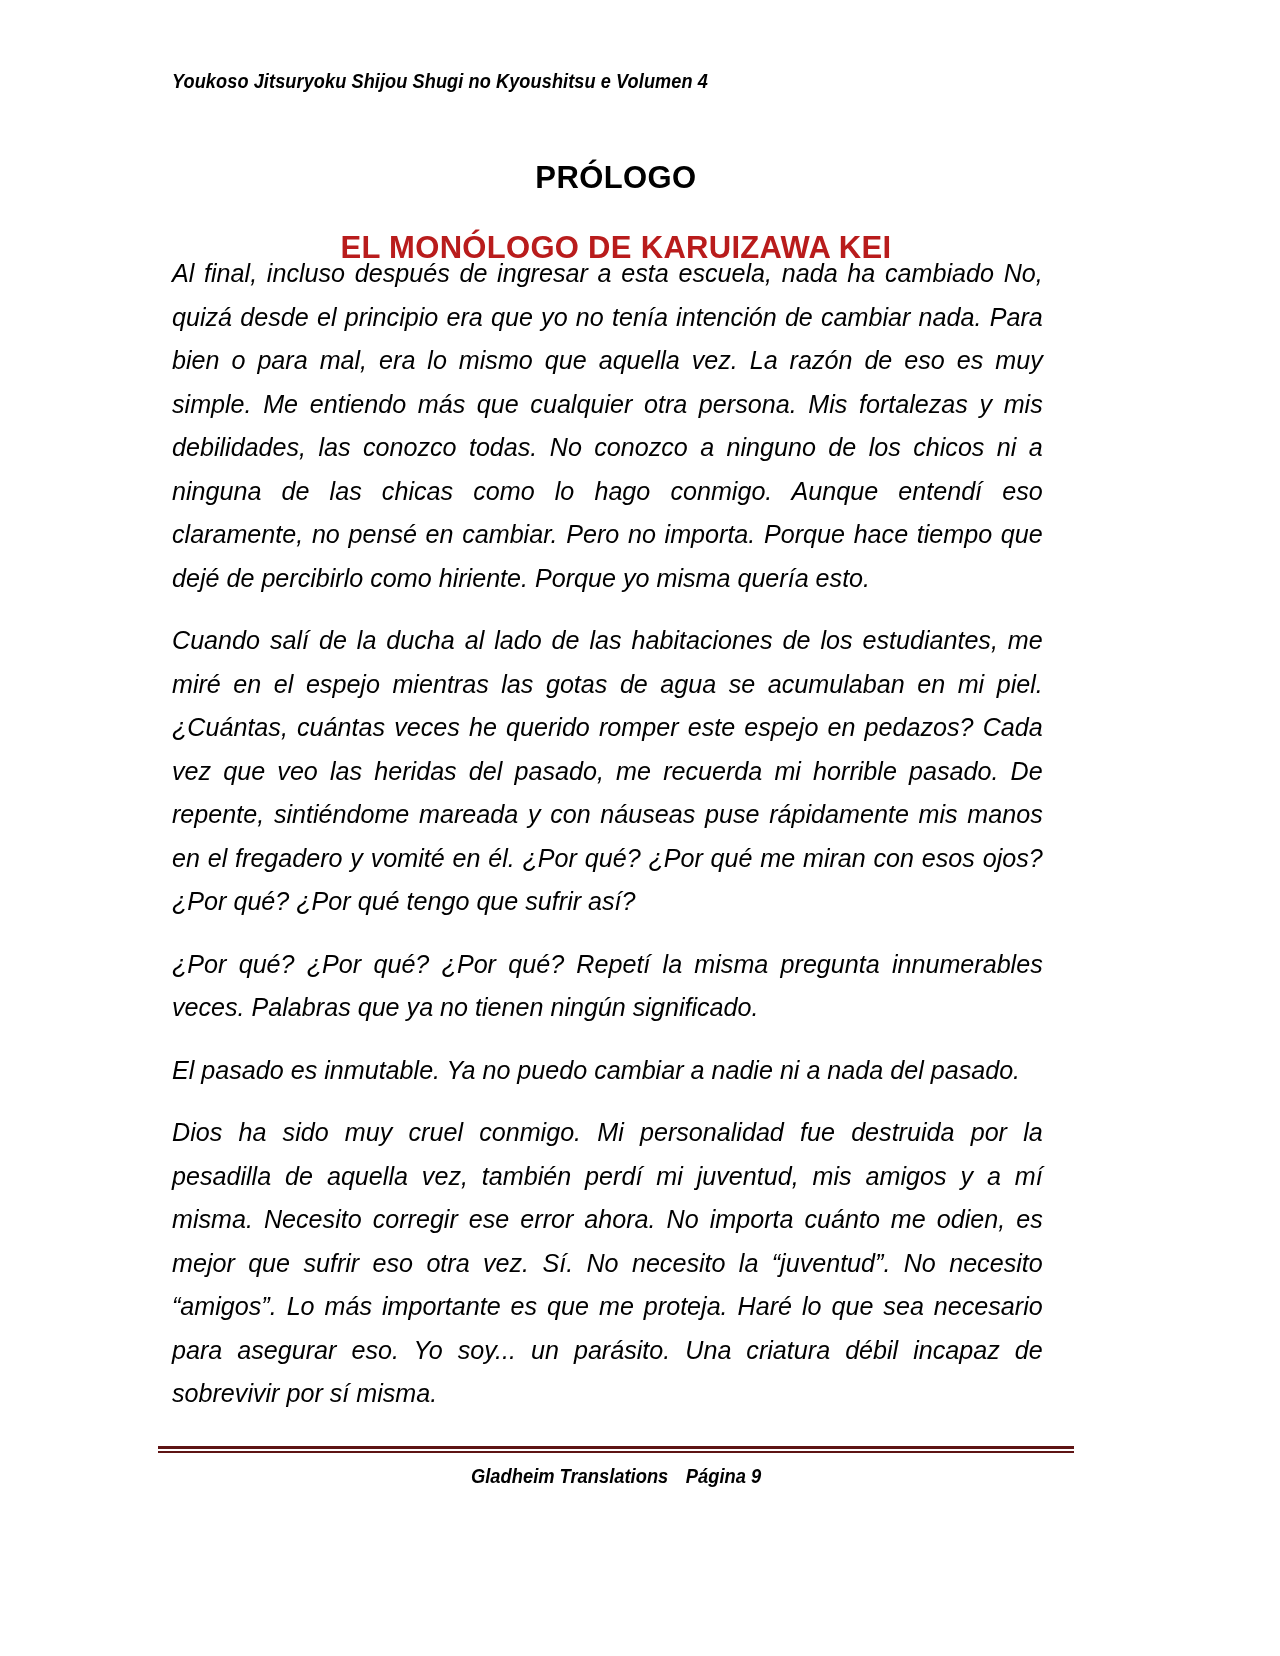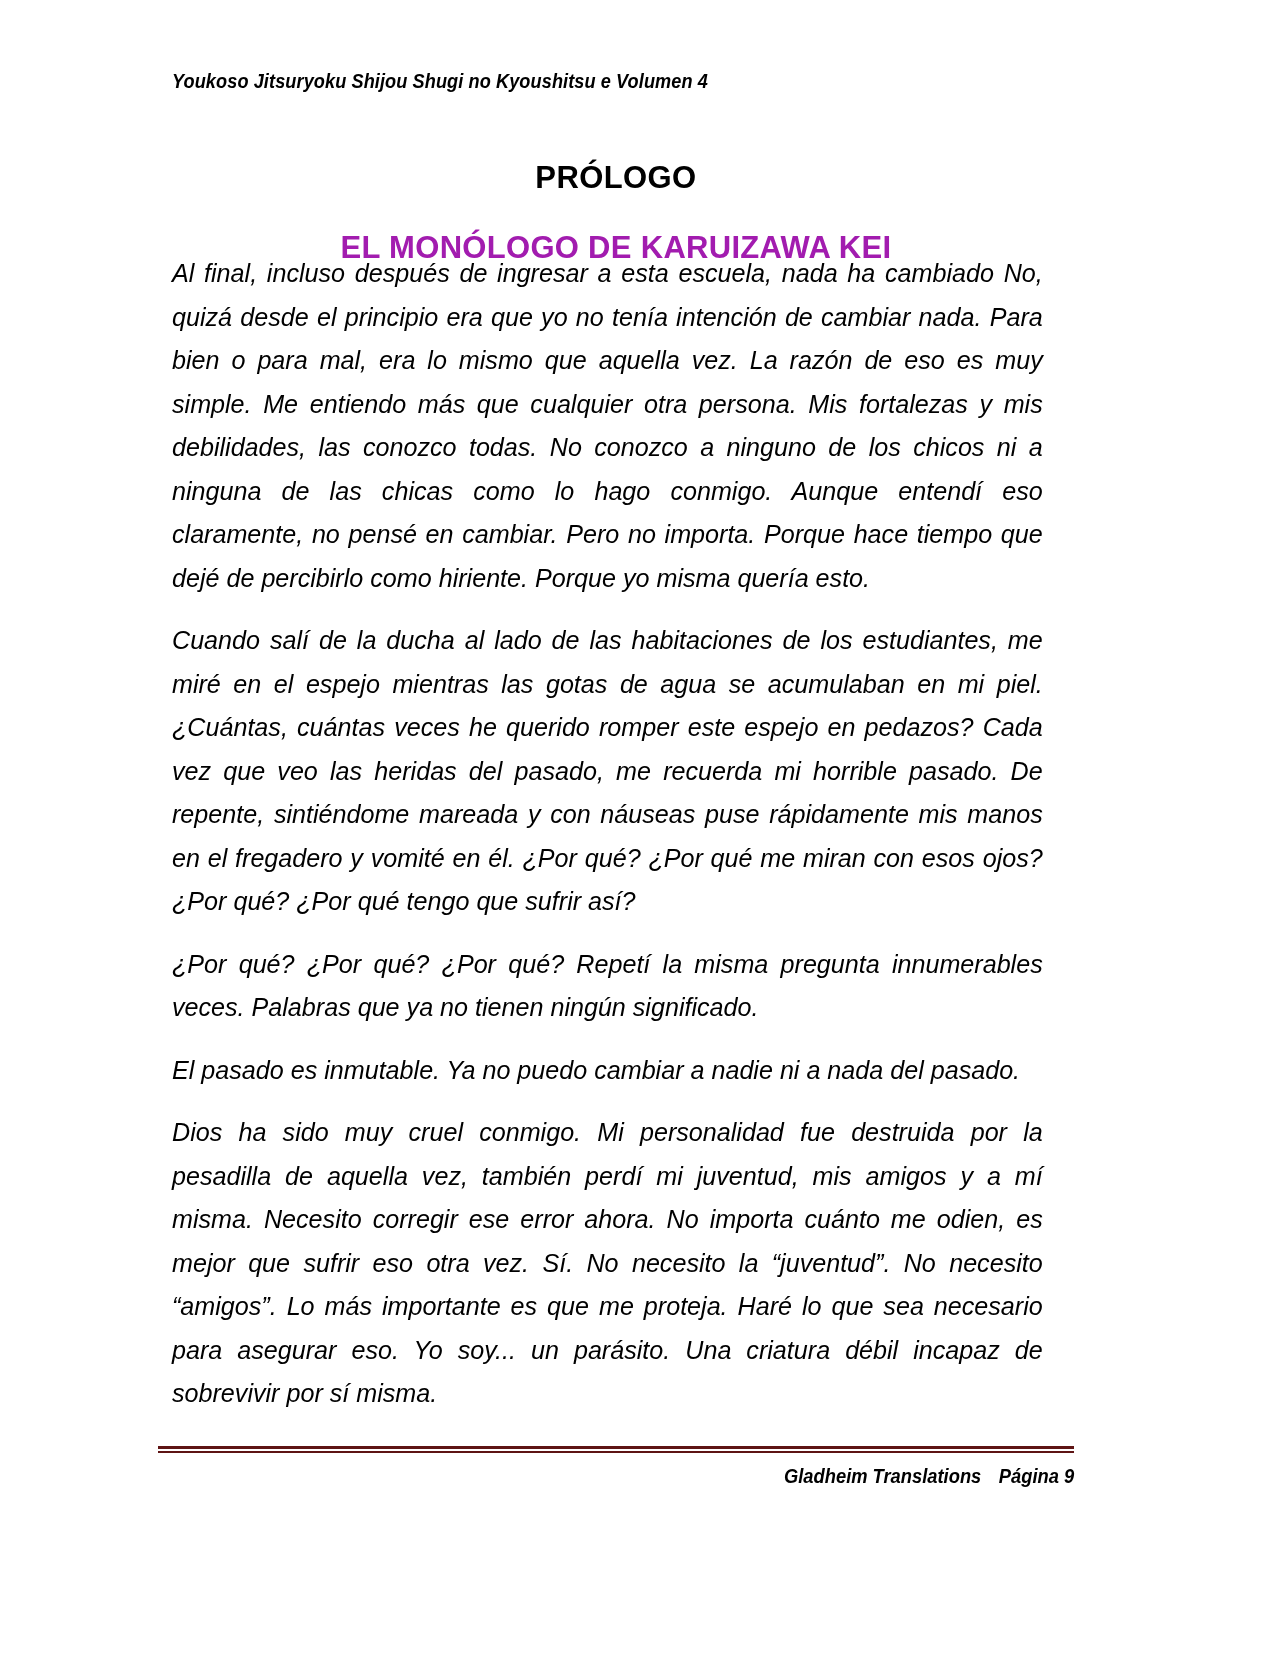--- a/index.html
+++ b/index.html
@@ -53,21 +53,21 @@
     letter-spacing: 0.4px;
     color: #000000;
     margin: 0 0 34px 0;
     line-height: 1.15;
   }
   .title-sub {
     font-family: "Liberation Sans", sans-serif;
     font-weight: bold;
     font-size: 31px;
     letter-spacing: 0.3px;
-    color: #a21caf;
+    color: #b91c1c;
     margin: 0;
     line-height: 1.15;
   }
 
   
   .body-block {
     position: absolute;
     left: 172px;
     top: 252px;
     width: 884px;
@@ -99,21 +99,21 @@
     width: 100%;
     height: 7px;
     border-top: 3px solid #5e1414;
     border-bottom: 2px solid #5e1414;
     background: #ffffff;
     box-sizing: border-box;
     margin-bottom: 12px;
   }
   .footer-row {
     display: flex;
-    justify-content: flex-end;
+    justify-content: center;
     align-items: baseline;
   }
   .footer-left,
   .footer-right {
     font-family: "Liberation Sans Narrow", "Liberation Sans", sans-serif;
     font-weight: bold;
     font-style: italic;
     font-size: 19.5px;
     color: #000000;
     transform: scaleX(0.94);

